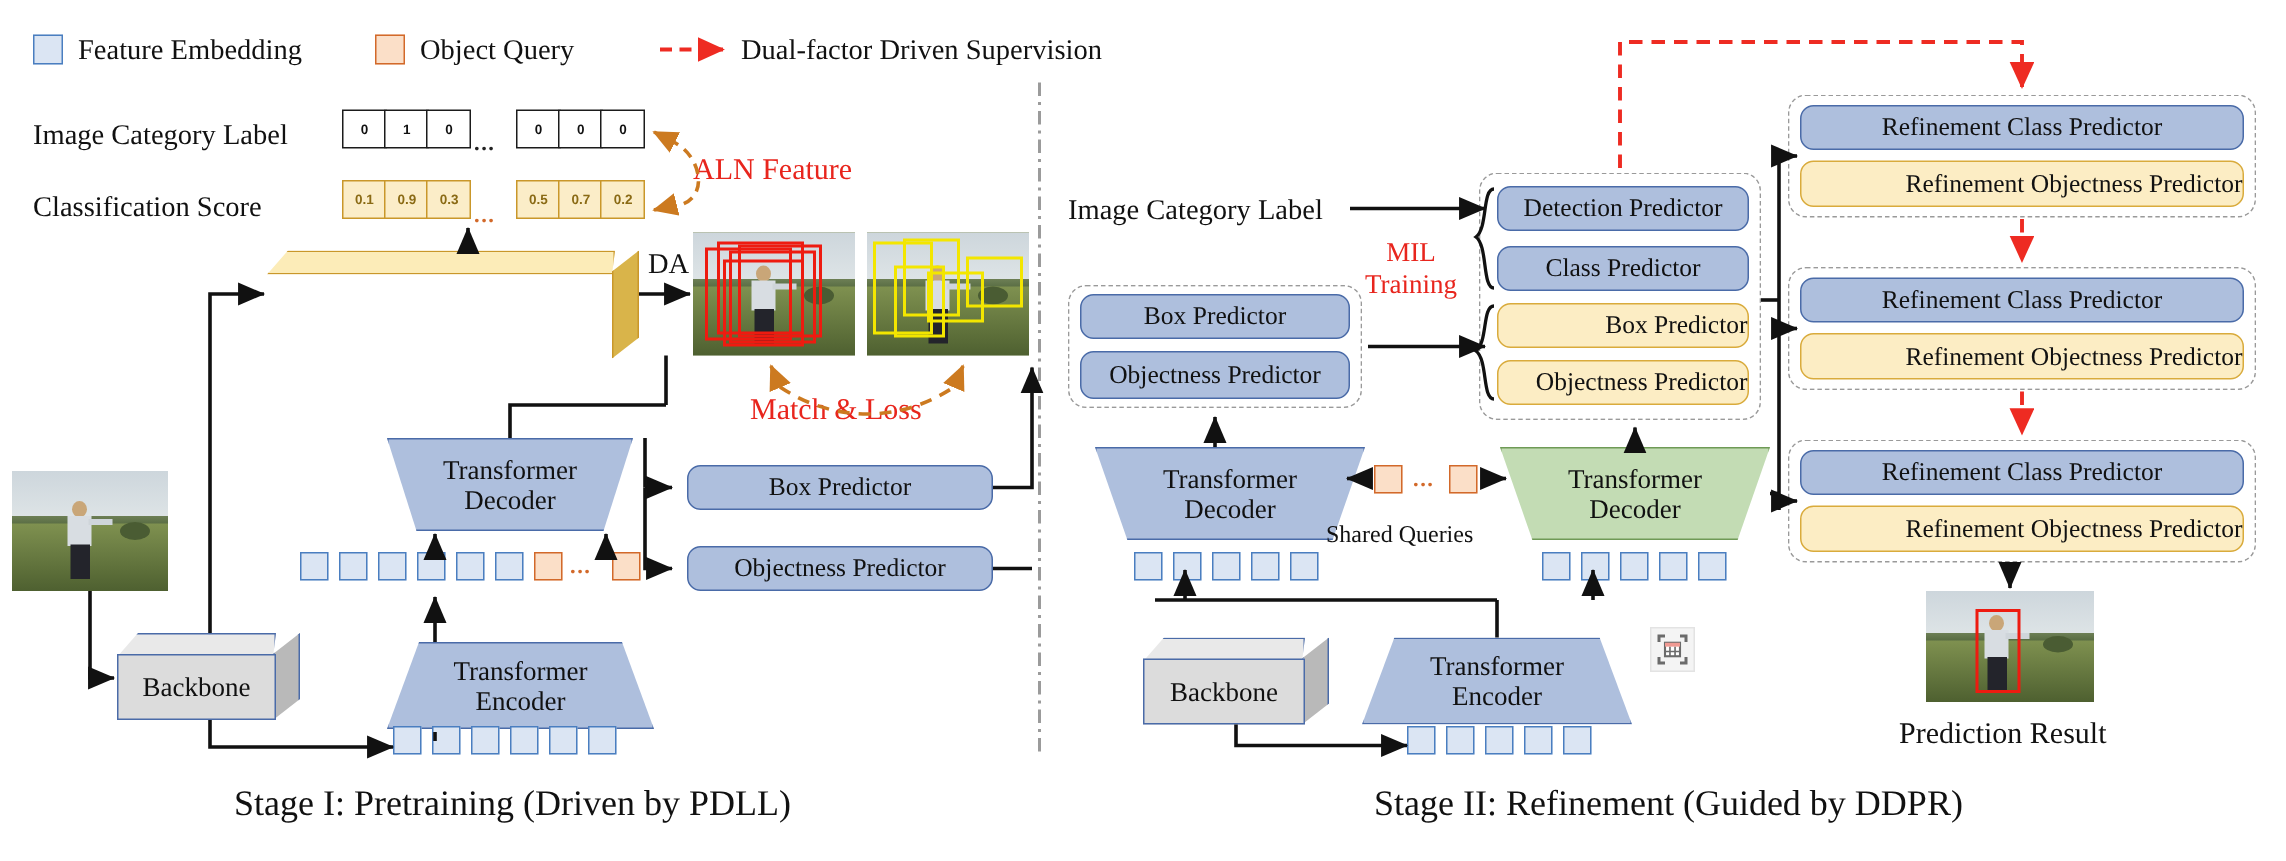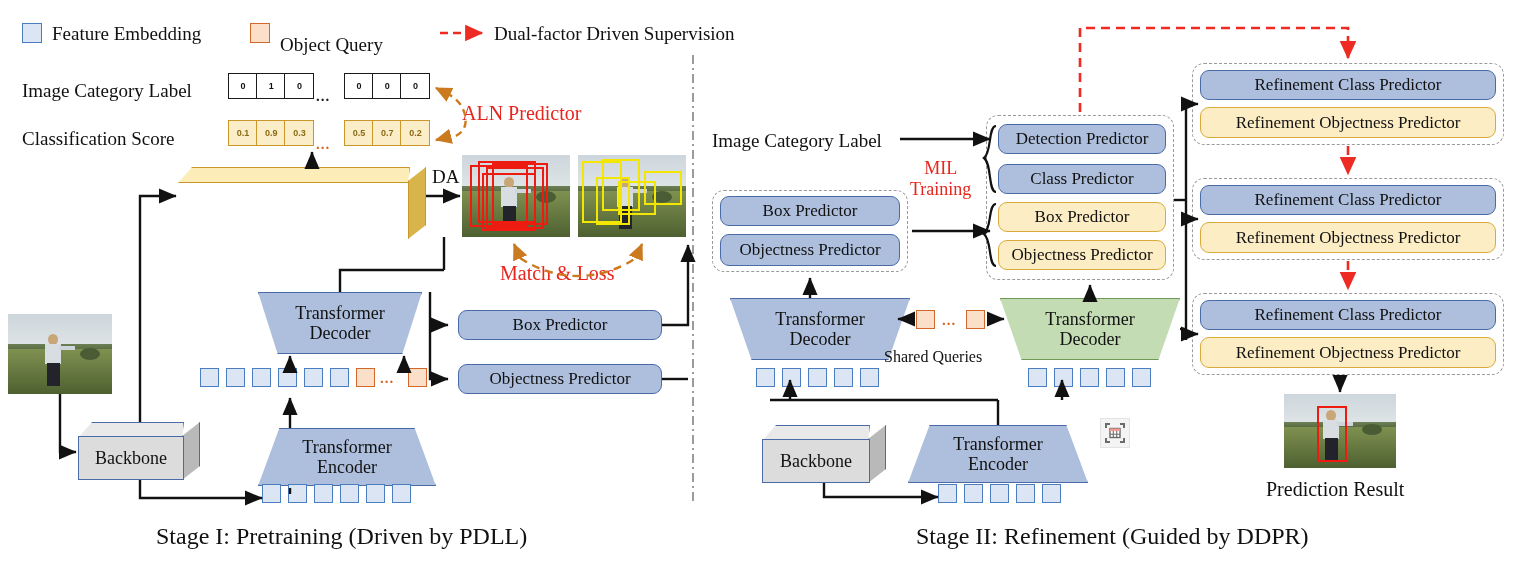--- a/index.html
+++ b/index.html
@@ -7,21 +7,21 @@
        font-family:"Liberation Serif","DejaVu Serif",serif;color:#111;}
 
   
   .blue-round{
     position:absolute;background:#aebfdd;border:1.5px solid #4a6ba8;
     border-radius:9px;display:flex;align-items:center;justify-content:center;
     font-size:17px;box-sizing:border-box;
   }
   .yellow-round{
     position:absolute;background:#fcedc4;border:1.5px solid #d9ab3c;
-    border-radius:9px;display:flex;align-items:center;justify-content:center;
+    border-radius:9px;display:flex;align-items:center;justify-content:flex-end;
     font-size:17px;box-sizing:border-box;
   }
   .dash-group{
     position:absolute;border:1.6px dashed #9a9a9a;border-radius:12px;
     box-sizing:border-box;background:transparent;
   }
   .trap-dec{ 
     position:absolute;background:#aebfdd;border:1.5px solid #4a6ba8;
     display:flex;align-items:center;justify-content:center;text-align:center;
     font-size:18px;line-height:1.12;box-sizing:border-box;
@@ -100,21 +100,21 @@
   .icon-cap{position:absolute;width:30px;height:30px;background:#f4f4f4;
      border:1px solid #e3e3e3;box-sizing:border-box;}
 </style>
 </head>
 <body>
 
 <div class="legend-sw fe" style="left:22px;top:23px;"></div>
 <div class="legend-lb" style="left:52px;top:23px;">Feature Embedding</div>
 
 <div class="legend-sw oq" style="left:250px;top:23px;"></div>
-<div class="legend-lb" style="left:280px;top:34px;text-align:right;">Object Query</div>
+<div class="legend-lb" style="left:280px;top:23px;text-align:right;">Object Query</div>
 
 <div class="legend-lb" style="left:494px;top:23px;">Dual-factor Driven Supervision</div>
 
 <div class="lbl" style="left:22px;top:80px;">Image Category Label</div>
 <div class="lbl" style="left:22px;top:128px;">Classification Score</div>
 
 <div class="cellrow" id="lab-left" style="left:228px;top:73px;">
     <div class="cell lab">0</div>
     <div class="cell lab">1</div>
     <div class="cell lab">0</div>
@@ -131,21 +131,21 @@
     <div class="cell sc">0.9</div>
     <div class="cell sc">0.3</div>
   </div>
 <div class="dots o" style="left:316px;top:136px;">...</div>
 <div class="cellrow" id="sc-right" style="left:344px;top:120px;">
     <div class="cell sc">0.5</div>
     <div class="cell sc">0.7</div>
     <div class="cell sc">0.2</div>
   </div>
 
-<div class="lbl red" style="left:462px;top:102px;font-size:20px;">ALN Predictor</div>
+<div class="lbl red" style="left:462px;top:102px;font-size:20px;">ALN Feature</div>
 
 <div class="box3d yel3d" style="left:178px;top:167px;width:248px;height:72px;">
   <div class="top"></div>
   <div class="side"></div>
 </div>
 <div class="lbl" style="left:432px;top:166px;font-size:19px;">DA</div>
 
 <div class="photo" style="left:462px;top:155px;width:108px;height:82px;">
   <div class="sky"></div>
     <div class="treeline"></div>

